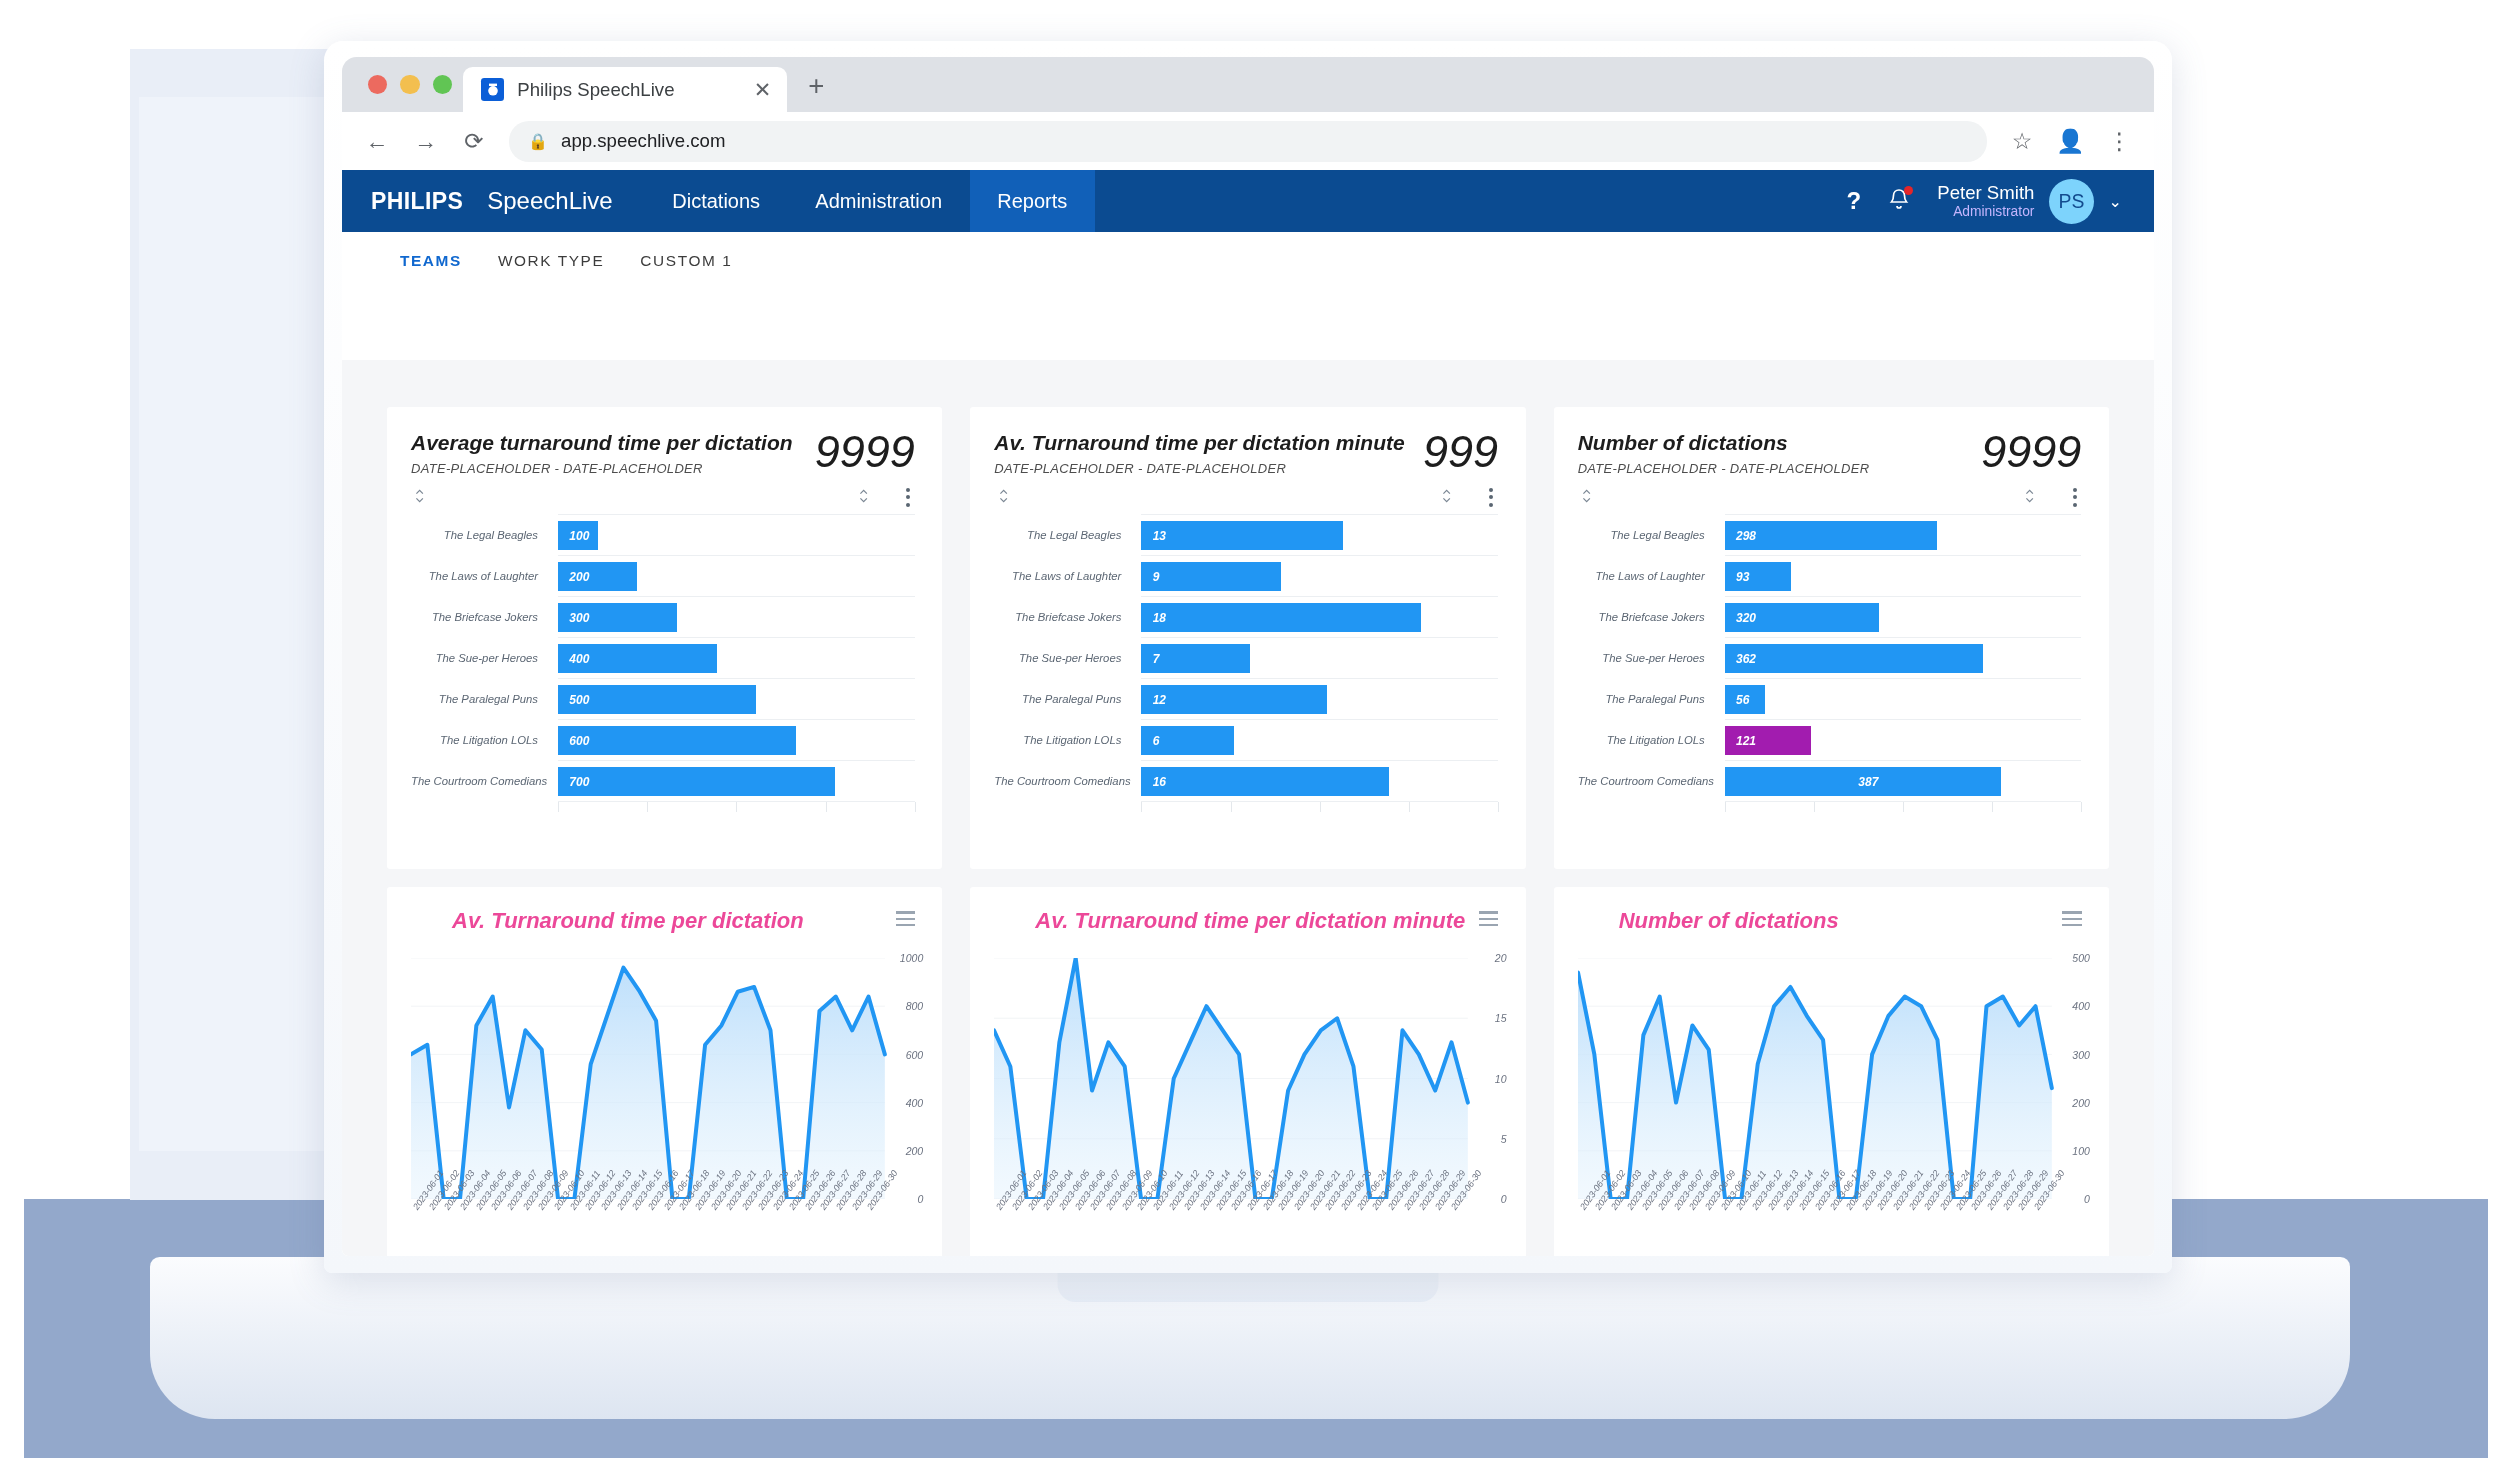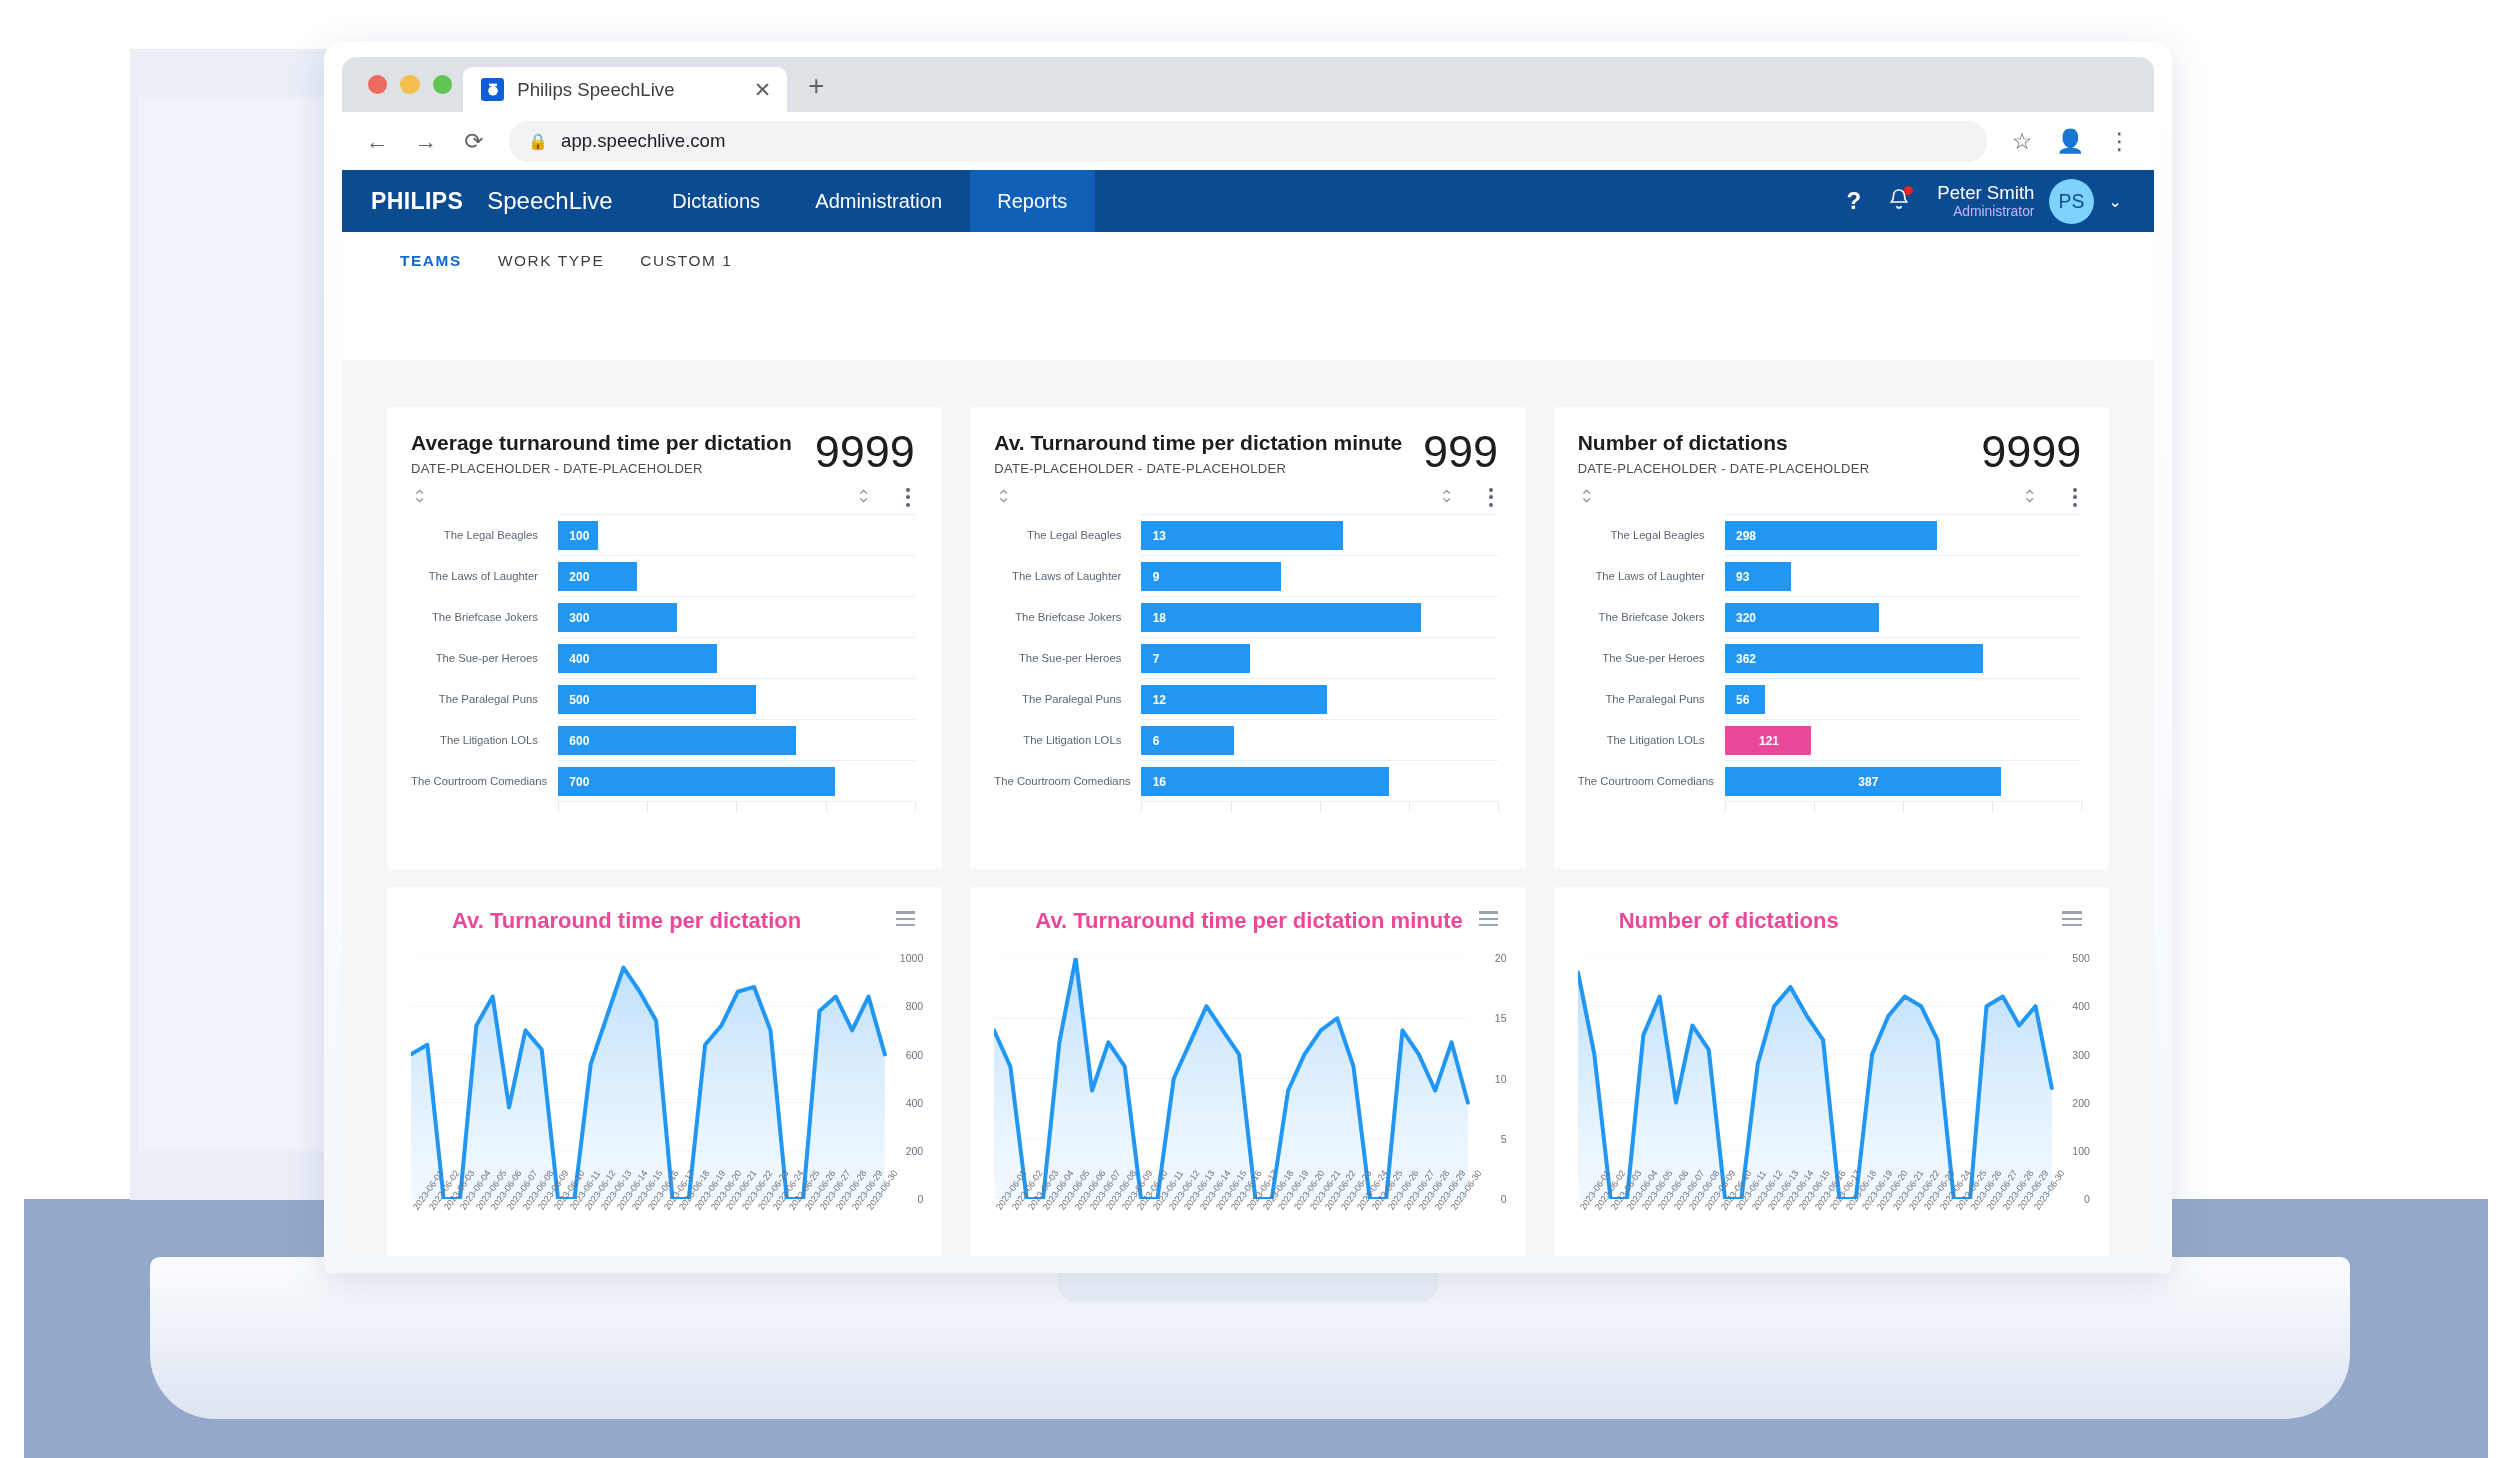--- a/index.html
+++ b/index.html
@@ -135,21 +135,21 @@
   }
 
   .filterbar { height: 58px; display: flex; align-items: center; padding: 0 29px; gap: 0; }
   .filter-item {
     font-size: 15.4px; letter-spacing: 1.6px; color: #3c3c3c; padding: 0 18px; cursor: pointer;
   }
   .filter-item:first-child { padding-left: 29px; }
   .filter-item.active { color: #1068cf; font-weight: bold; }
 
   .canvas { position: absolute; left: 0; right: 0; top: 190px; bottom: 0; background: #f5f6f8; padding: 47px 45px 0 45px; }
-  .grid { display: grid; grid-template-columns: repeat(3,1fr); gap: 28px; }
+  .grid { display: grid; grid-template-columns: repeat(3,1fr); gap: 28px; font-style: italic; }
 
   .card { background: #ffffff; border-radius: 3.2px; }
   .card.bars { height: 462px; padding: 24px 27.6px 0 24px; }
 
   .card-head { display: flex; align-items: flex-start; justify-content: space-between; }
   .card-title { font-size: 21px; font-weight: bold; color: #1d1d1d; }
   .card-sub { font-size: 13px; letter-spacing: 0.3px; color: #4d4d4d; margin-top: 5.7px; }
   .card-big { font-size: 45px; font-weight: 300; color: #1d1d1d; line-height: .92; }
 
   .card-tools { display: flex; align-items: center; justify-content: space-between; margin-top: 8px; height: 27.6px; }
@@ -523,21 +523,21 @@
                     <div class="bar-label">The Paralegal Puns</div>
                     <div class="bar-track">
                       <div class="bar-fill" style="width: 11.2%; background: rgb(33, 150, 243);">
                         <span class="bar-val">56</span>
                       </div>
                     </div>
                   </div>
                   <div class="bar-row">
                     <div class="bar-label">The Litigation LOLs</div>
                     <div class="bar-track">
-                      <div class="bar-fill" style="width: 24.2%; background: #ec4899; padding-left: 23px;">
+                      <div class="bar-fill" style="width: 24.2%; background: #a21caf;">
                         <span class="bar-val">121</span>
                       </div>
                     </div>
                   </div>
                   <div class="bar-row">
                     <div class="bar-label">The Courtroom Comedians</div>
                     <div class="bar-track">
                       <div class="bar-fill" style="width: 77.4%; background: rgb(33, 150, 243); justify-content: center;">
                         <span class="bar-val">387</span>
                       </div>

